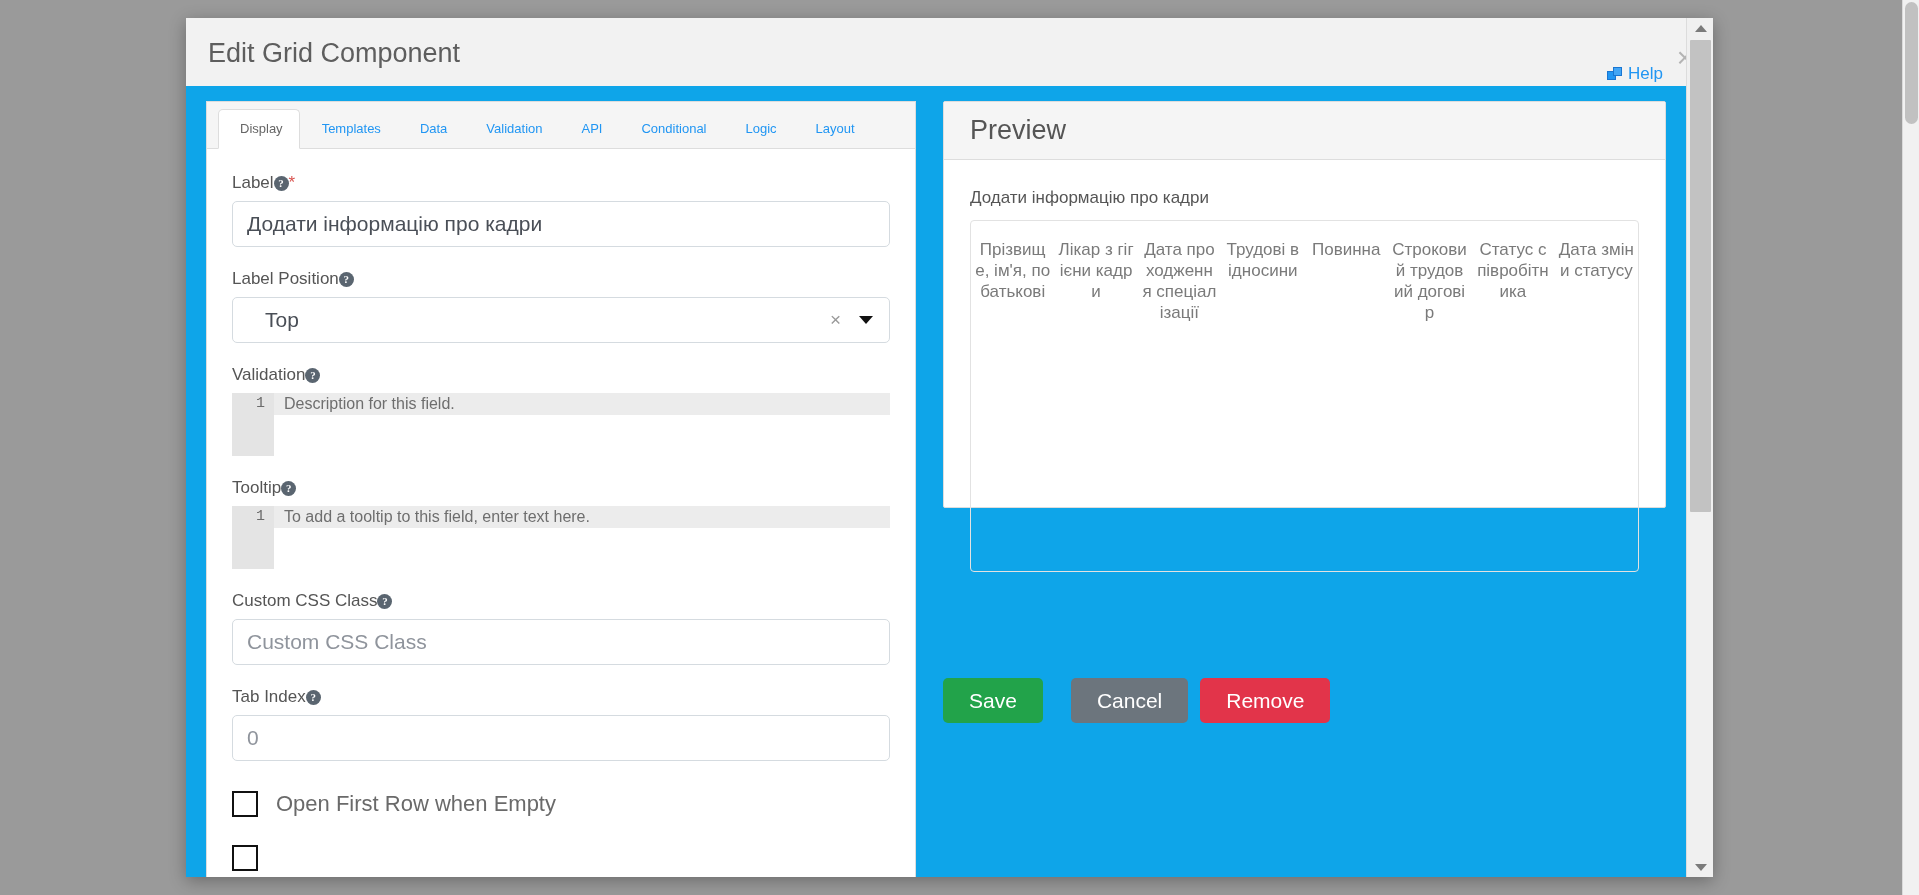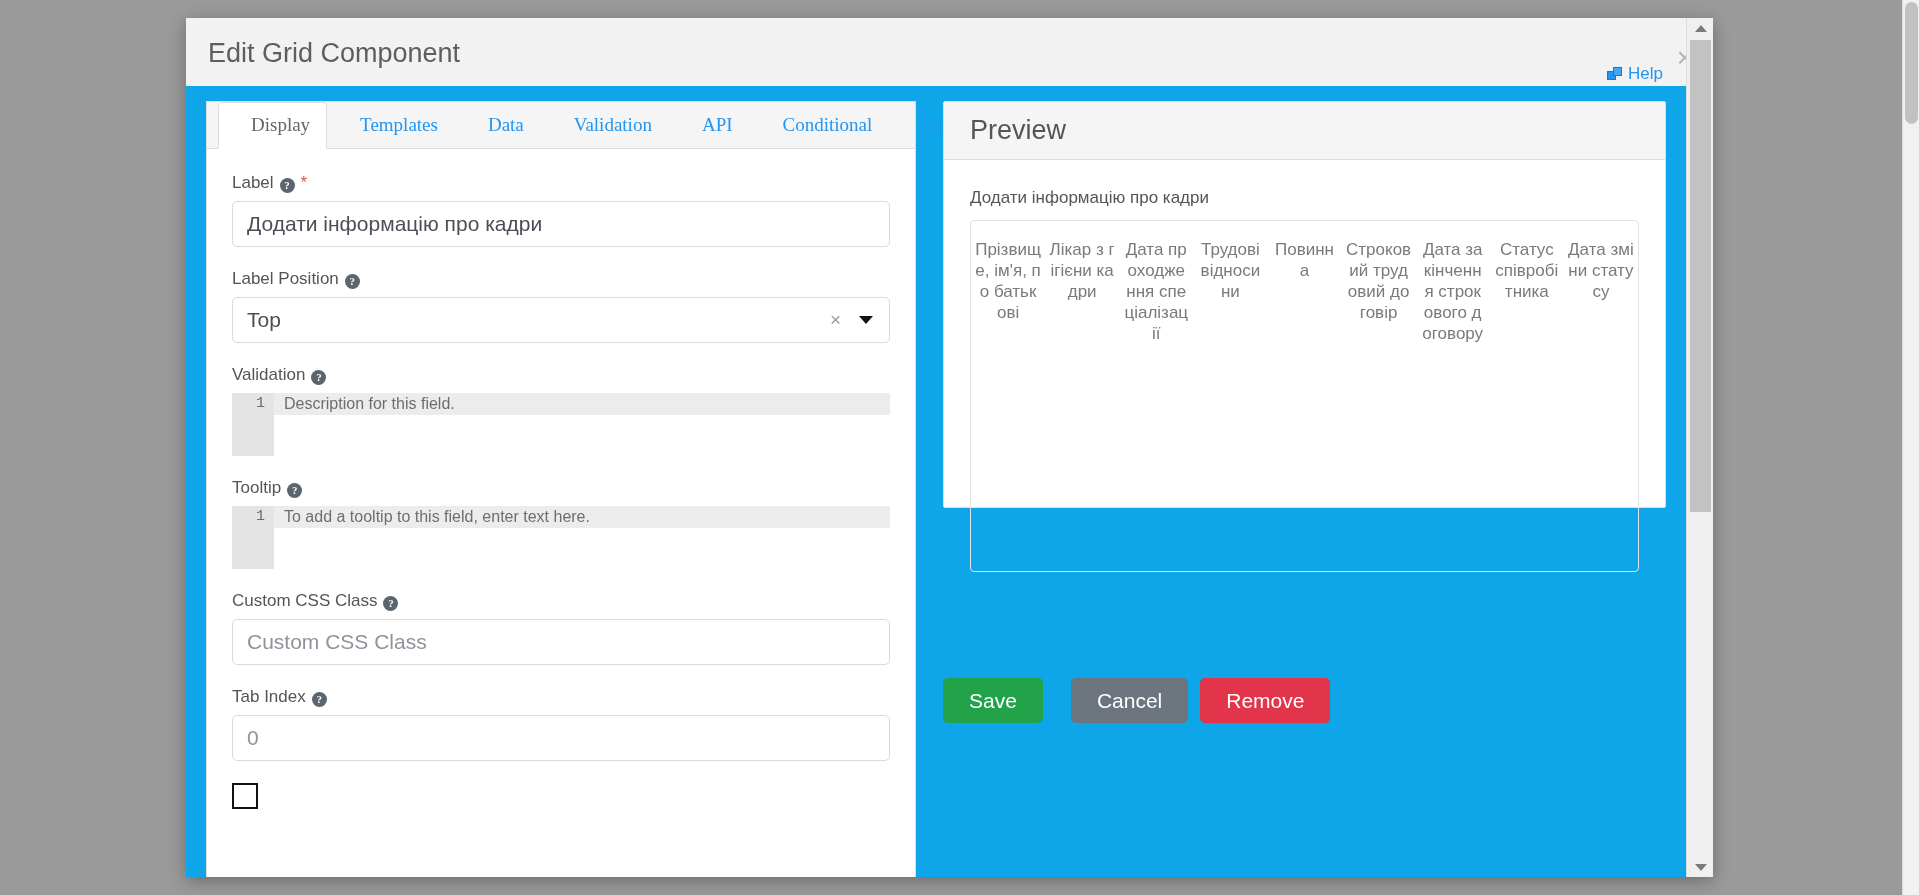--- a/index.html
+++ b/index.html
@@ -100,58 +100,57 @@
     position: absolute; left: 20px; top: 15px; width: 710px;
     bottom: 0;
     border: 1px solid #dddddd; border-bottom: none;
     background: #fff;
   }
   #tabs {
     height: 47px; background: #f5f5f5; border-bottom: 1px solid #ddd;
     display: flex; align-items: flex-end; padding-left: 11px;
   }
   .tab {
-    font-size: 19px; color: #2196f3; padding: 11px 16px 12px 32px;
+    font-size: 13px; color: #2196f3; padding: 11px 16px 12px 21px;
     cursor: pointer; position: relative; top: 1px;
     border: 1px solid transparent; border-radius: 5px 5px 0 0;
     white-space: nowrap;
-    font-family: Liberation Serif, serif;
   }
   .tab.active {
     color: #666; background: #fff;
     border-color: #ddd #ddd #fff #ddd;
   }
 
   #form-area { padding: 24px 25px 0 25px; }
 
   .fgroup { margin-bottom: 22px; }
   .flabel {
     font-size: 17px; color: #555; margin-bottom: 8px;
-    display: flex; align-items: flex-end; gap: 6px;
+    display: flex; align-items: center; 
   }
   .qicon {
     display: inline-block; width: 15px; height: 15px; border-radius: 50%;
     background: #5a6570; color: #fff; font-size: 11px; font-weight: bold;
     text-align: center; line-height: 15px; cursor: pointer;
     font-family: "Liberation Serif", serif;
   }
   .req { color: #d9534f; font-size: 17px; }
 
   .finput {
     width: 100%; height: 46px; border: 1px solid #d5dbe0; border-radius: 5px;
     background: #fff; font-size: 21px; color: #4a4f57;
     padding: 0 14px; font-family: "Liberation Sans", sans-serif;
     outline: none;
   }
   .finput::placeholder { color: #8f949c; }
 
   .fselect {
     position: relative; width: 100%; height: 46px;
     border: 1px solid #d5dbe0; border-radius: 5px; background: #fff;
-    display: flex; align-items: center; padding: 0 14px; cursor: pointer;
+    display: flex; align-items: center; padding: 0 32px; cursor: pointer;
   }
   .fselect .sel-val { font-size: 21px; color: #4a4f57; }
   .fselect .sel-clear {
     position: absolute; right: 48px; font-size: 19px; color: #9a9a9a;
     cursor: pointer; font-weight: 300;
   }
   .fselect .sel-arrow {
     position: absolute; right: 16px; width: 0; height: 0;
     border-left: 7px solid transparent; border-right: 7px solid transparent;
     border-top: 8px solid #111; cursor: pointer;
@@ -417,20 +416,24 @@
         </div>
 
         <div class="fgroup">
           <div class="flabel">
             <span>Tab Index</span>
             <span class="qicon">?</span>
           </div>
           <input class="finput" type="text" placeholder="0" style="">
         </div>
 
+        <div class="cbrow">
+          <span class="cbox"></span>
+          <span class="cblabel">Open First Row when Empty</span>
+        </div>
 
         <div class="cbrow" style="margin-top:0">
           <span class="cbox"></span>
         </div>
 
       </div>
     </div>
 
     <div id="right-col">
       <div id="preview-head">
@@ -449,23 +452,20 @@
             <div class="ghead">Дата проходження спеціалізації</div>
           </div>
           <div class="gcol">
             <div class="ghead">Трудові відносини</div>
           </div>
           <div class="gcol">
             <div class="ghead">Повинна</div>
           </div>
           <div class="gcol">
             <div class="ghead">Строковий трудовий договір</div>
-          </div>
-          <div class="gcol">
-            <div class="ghead">Дата закінчення строкового договору</div>
           </div>
           <div class="gcol">
             <div class="ghead">Статус співробітника</div>
           </div>
           <div class="gcol">
             <div class="ghead">Дата зміни статусу</div>
           </div>
         </div>
       </div>
     </div>

